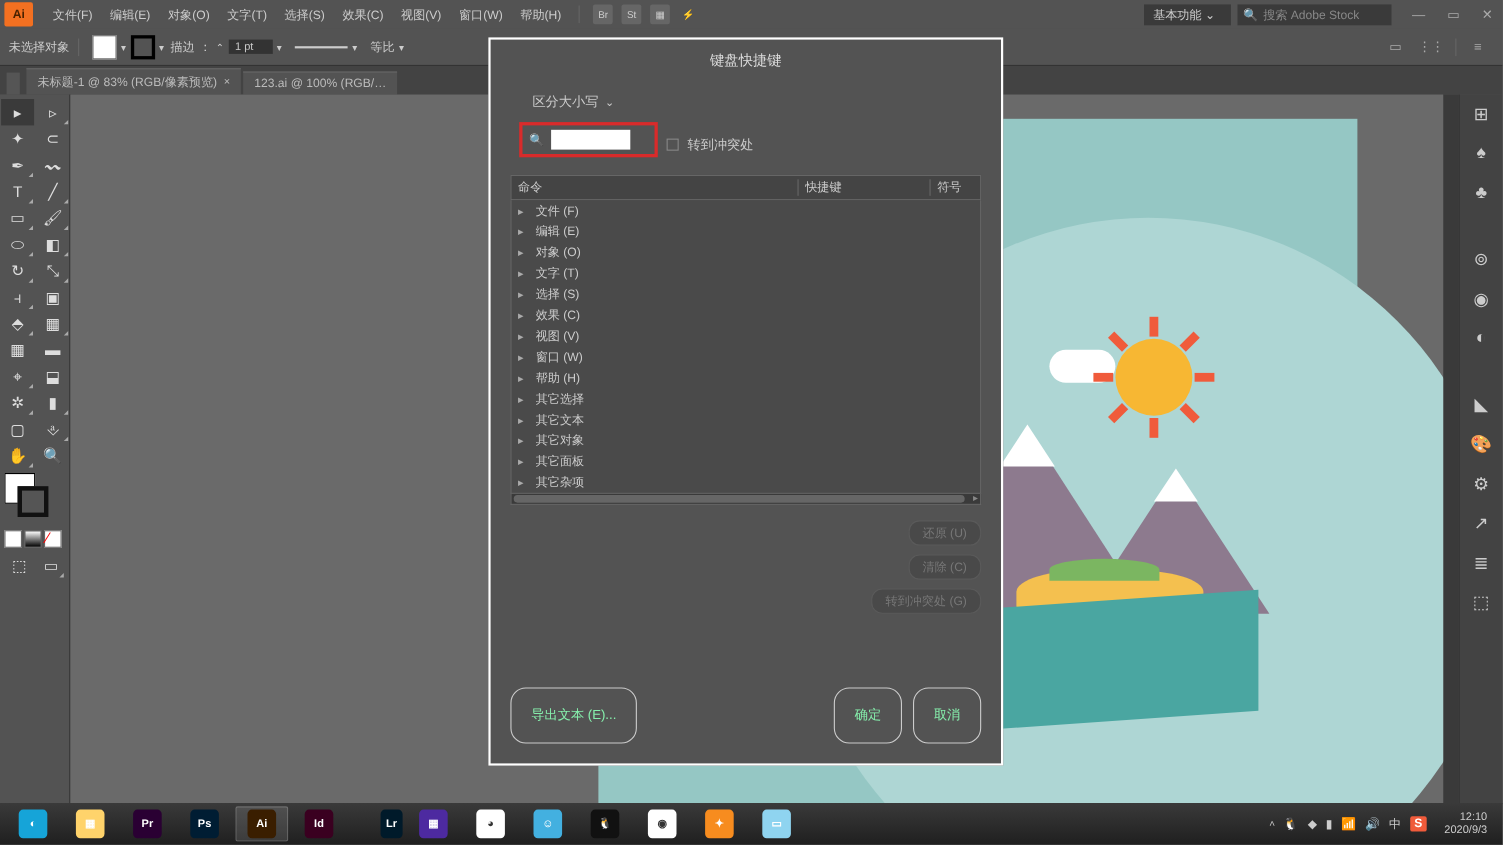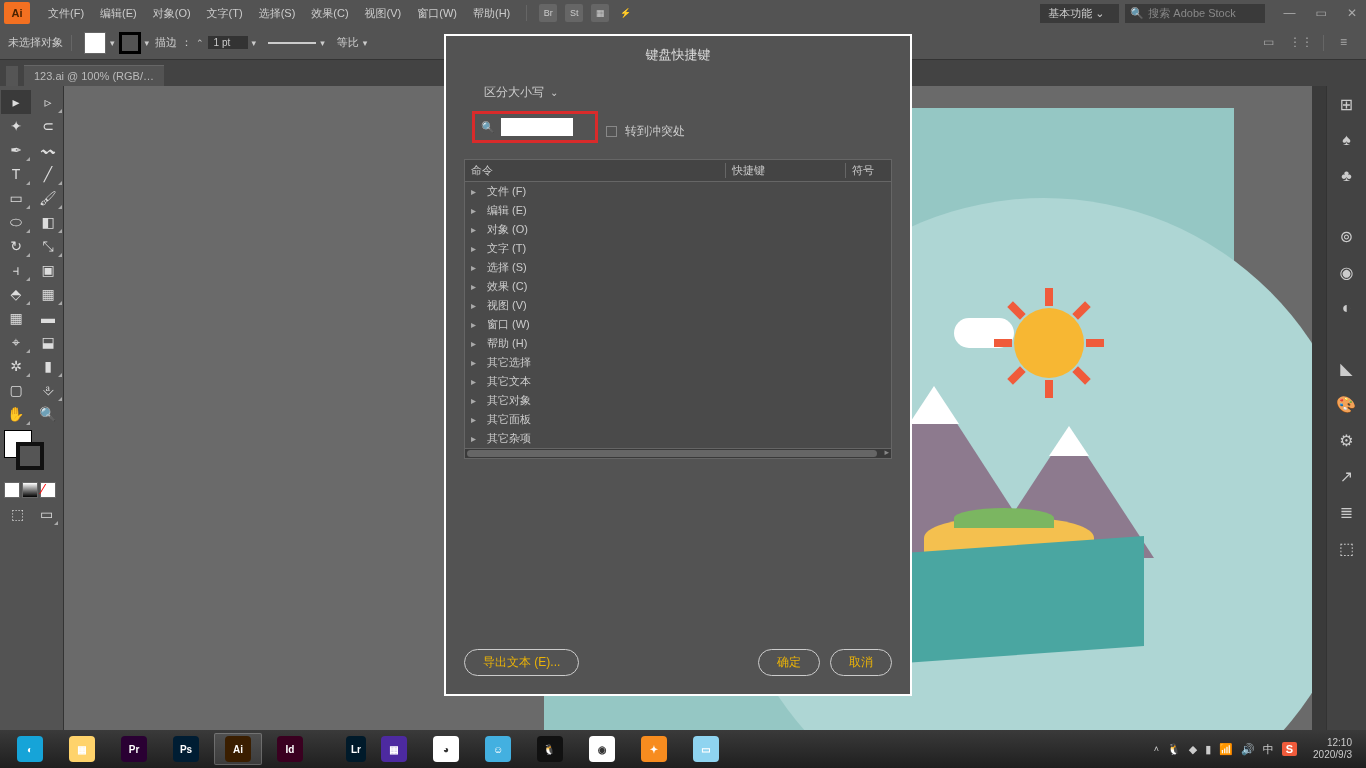--- a/index.html
+++ b/index.html
@@ -85,21 +85,21 @@
 .th-key { width: 110px; border-left: 1px solid #666; padding-left: 6px; }
 .th-sym { width: 40px; border-left: 1px solid #666; padding-left: 6px; margin-left: 10px; }
 .tree { border: 1px solid #666; border-top: none; background: #4a4a4a; max-height: 280px; overflow: hidden; }
 .tree-item { display: flex; align-items: center; gap: 6px; padding: 2px 6px; font-size: 11px; color: #ccc; }
 .tree-expand { font-size: 10px; color: #aaa; width: 10px; }
 .tree-scrollbar { height: 10px; background: #3a3a3a; border: 1px solid #666; border-top: none; position: relative; }
 .tree-thumb { position: absolute; left: 2px; top: 1px; right: 14px; bottom: 1px; background: #666; border-radius: 4px; }
 .disabled-btns { margin-top: 14px; display: flex; flex-direction: column; align-items: flex-end; gap: 8px; }
 .dbtn { color: #777; font-size: 11px; padding: 3px 12px; border: 1px solid #5a5a5a; border-radius: 10px; background: #494949; }
 .dlg-footer { padding: 12px 18px 18px; display: flex; align-items: center; }
-.pill-btn { border: 1px solid #ccc; border-radius: 14px; padding: 4px 18px; font-size: 12px; color: #eab308; background: transparent; cursor: default; }
+.pill-btn { border: 1px solid #ccc; border-radius: 14px; padding: 16px 18px; font-size: 12px; color: #86efac; background: transparent; cursor: default; }
 .pill-right { margin-left: auto; display: flex; gap: 10px; }
 
 
 .dock { width: 40px; background: #434343; border-left: 1px solid #333; display: flex; flex-direction: column; align-items: center; padding-top: 6px; gap: 12px; }
 .dock-ico { width: 24px; height: 24px; color: #ccc; font-size: 16px; display: flex; align-items: center; justify-content: center; }
 .panel-strip { width: 14px; background: #3a3a3a; }
 
 
 .statusbar { height: 20px; background: #535353; border-top: 1px solid #333; display: flex; align-items: center; font-size: 10px; color: #bbb; padding: 0 6px; gap: 4px; }
 .zoom-dd { background: #333; padding: 1px 14px 1px 6px; position: relative; }
@@ -174,20 +174,24 @@
   <div class="ctrl-right">
     <span class="ctrl-ico">▭</span>
     <span class="ctrl-ico">⋮⋮</span>
     <div class="menu-sep"></div>
     <span class="ctrl-ico">≡</span>
   </div>
 </div>
 
 <div class="tabbar">
   <div class="pin-ico"></div>
+  <div class="doc-tab">
+    <span>未标题-1 @ 83% (RGB/像素预览)</span>
+    <span class="tab-close">×</span>
+  </div>
   <div class="doc-tab active">
     <span>123.ai @ 100% (RGB/…</span>
   </div>
 </div>
 
 <div class="main">
 
   <div class="toolcol">
     <div class="tool active">▸</div>
     <div class="tool">▹<span class="tool-tri"></span></div>
@@ -352,20 +356,25 @@
         </div>
         <div class="tree-item">
           <span class="tree-expand">▸</span>
           <span>其它杂项</span>
         </div>
       </div>
     <div class="tree-scrollbar">
       <div class="tree-thumb"></div>
       <span style="position:absolute;right:2px;top:-2px;font-size:9px;color:#888">▸</span>
     </div>
+    <div class="disabled-btns">
+      <div class="dbtn">还原 (U)</div>
+      <div class="dbtn">清除 (C)</div>
+      <div class="dbtn">转到冲突处 (G)</div>
+    </div>
   </div>
   <div class="dlg-footer">
     <button class="pill-btn">导出文本 (E)...</button>
     <div class="pill-right">
       <button class="pill-btn">确定</button>
       <button class="pill-btn">取消</button>
     </div>
   </div>
 </div>
 

